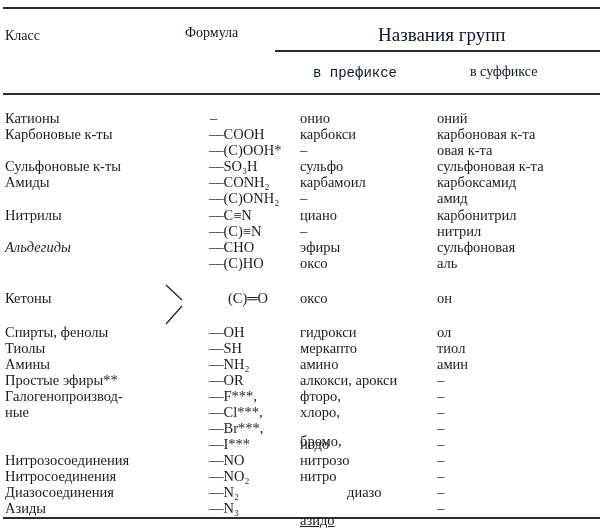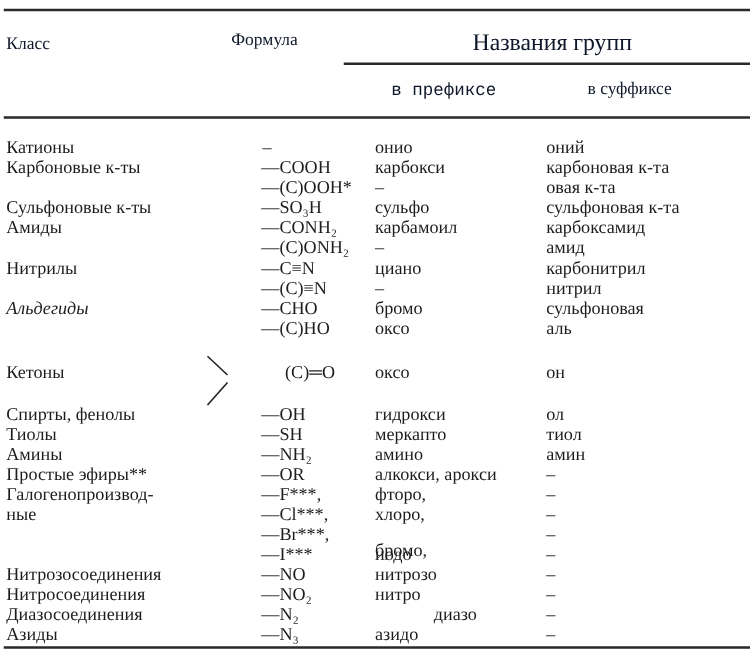--- a/index.html
+++ b/index.html
@@ -55,21 +55,21 @@
     <div class="cell cls" style="top: 207px;">Нитрилы</div>
     <div class="cell frm" style="top: 207px;">—C≡N</div>
     <div class="cell pre" style="top: 207px;">циано</div>
     <div class="cell suf" style="top: 207px;">карбонитрил</div>
     <div class="cell cls" style="top: 223px;"></div>
     <div class="cell frm" style="top: 223px;">—(C)≡N</div>
     <div class="cell pre" style="top: 223px;">–</div>
     <div class="cell suf" style="top: 223px;">нитрил</div>
     <div class="cell cls" style="top: 239px; font-style: italic;">Альдегиды</div>
     <div class="cell frm" style="top: 239px;">—CHO</div>
-    <div class="cell pre" style="top: 239px;">бромо</div>
+    <div class="cell pre" style="top: 239px;">эфиры</div>
     <div class="cell suf" style="top: 239px;">сульфоновая</div>
     <div class="cell cls" style="top: 255px;"></div>
     <div class="cell frm" style="top: 255px;">—(C)HO</div>
     <div class="cell pre" style="top: 255px;">оксо</div>
     <div class="cell suf" style="top: 255px;">аль</div>
     <div class="cell cls" style="top: 290px;">Кетоны</div>
     <div class="cell frm" style="top: 290px; left: 184px;">(C)═O</div>
     <div class="cell pre" style="top: 290px;">оксо</div>
     <div class="cell suf" style="top: 290px; text-align: right;">он</div>
     <div class="cell cls" style="top: 324px;">Спирты, фенолы</div>
@@ -111,21 +111,21 @@
     <div class="cell cls" style="top: 468px;">Нитросоединения</div>
     <div class="cell frm" style="top: 468px;">—NO₂</div>
     <div class="cell pre" style="top: 468px;">нитро</div>
     <div class="cell suf" style="top: 468px;">–</div>
     <div class="cell cls" style="top: 484px;">Диазосоединения</div>
     <div class="cell frm" style="top: 484px;">—N₂</div>
     <div class="cell pre" style="top: 484px; margin-left: 47px;">диазо</div>
     <div class="cell suf" style="top: 484px;">–</div>
     <div class="cell cls" style="top: 500px;">Азиды</div>
     <div class="cell frm" style="top: 500px;">—N₃</div>
-    <div class="cell pre" style="top: 500px;">азидо</div>
+    <div class="cell pre" style="top: 512px; text-decoration: underline;">азидо</div>
     <div class="cell suf" style="top: 500px;">–</div>
   </div>
 
 <svg class="ketone-svg" width="30" height="50" viewBox="0 0 30 50">
   <line x1="2" y1="3" x2="18" y2="18" stroke="#222" stroke-width="1.3"></line>
   <line x1="18" y1="24" x2="2" y2="42" stroke="#222" stroke-width="1.3"></line>
 </svg>
 
 <div class="rule" style="left:3px; top:517px; width:597px;"></div>
 

